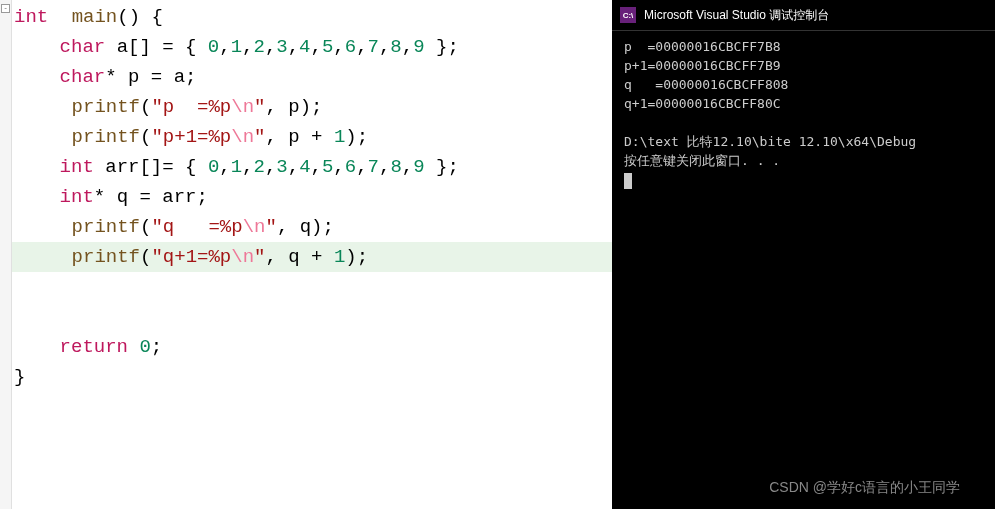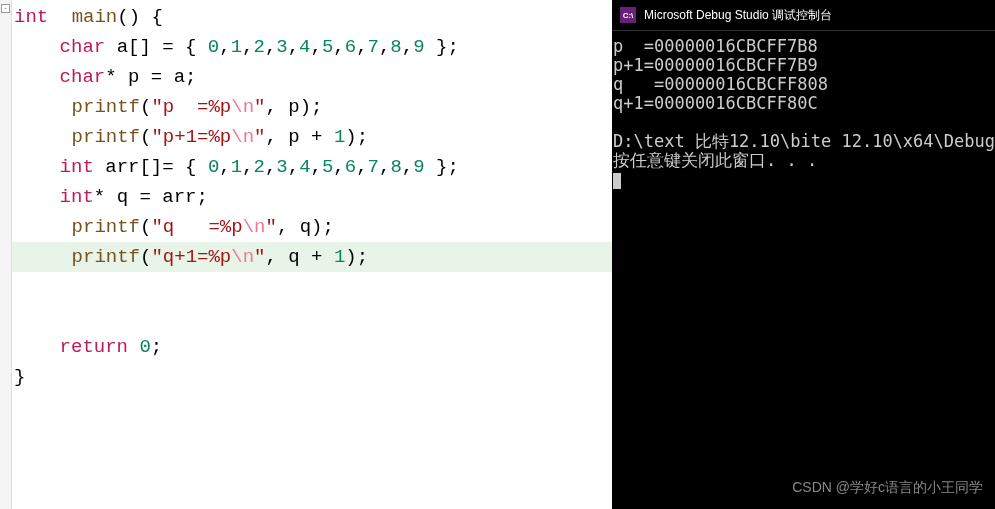--- a/index.html
+++ b/index.html
@@ -92,37 +92,37 @@
       margin-right: 8px;
       display: flex;
       align-items: center;
       justify-content: center;
       color: #fff;
       font-size: 8px;
       font-weight: bold;
     }
     .console-content {
       flex: 1;
-      padding: 6px 1px;
+      padding: 6px 12px;
       color: #cccccc;
       font-family: 'NSimSun', Consolas, monospace;
-      font-size: 17px;
+      font-size: 13px;
       line-height: 19px;
       white-space: pre;
     }
     .cursor-block {
       display: inline-block;
       width: 8px;
       height: 16px;
       background: #cccccc;
       vertical-align: bottom;
     }
     .watermark {
       position: absolute;
-      right: 12px;
+      right: 35px;
       bottom: 12px;
       color: #888888;
       font-family: 'Microsoft YaHei', sans-serif;
       font-size: 14px;
       z-index: 10;
     }
   </style>
 </head>
 <body>
 
@@ -130,21 +130,21 @@
   <div class="gutter">
     <div class="fold-icon">-</div>
   </div>
   <div class="highlight-line" id="hl-line" style="top: 242px;"></div>
   <div class="code-area" id="code-area"><div class="code-line"><span class="kw">int</span><span class="punct"> </span><span class="fn">main</span><span class="punct">() {</span></div><div class="code-line">    <span class="kw">char</span><span class="punct"> </span><span class="id">a</span><span class="punct">[] = { </span><span class="num">0</span><span class="punct">,</span><span class="num">1</span><span class="punct">,</span><span class="num">2</span><span class="punct">,</span><span class="num">3</span><span class="punct">,</span><span class="num">4</span><span class="punct">,</span><span class="num">5</span><span class="punct">,</span><span class="num">6</span><span class="punct">,</span><span class="num">7</span><span class="punct">,</span><span class="num">8</span><span class="punct">,</span><span class="num">9</span><span class="punct"> };</span></div><div class="code-line">    <span class="kw">char</span><span class="punct">* </span><span class="id">p</span><span class="punct"> = </span><span class="id">a</span><span class="punct">;</span></div><div class="code-line">    <span class="fn">printf</span><span class="punct">(</span><span class="str">"p  =%p</span><span class="esc">\n</span><span class="str">"</span><span class="punct">, </span><span class="id">p</span><span class="punct">);</span></div><div class="code-line">    <span class="fn">printf</span><span class="punct">(</span><span class="str">"p+1=%p</span><span class="esc">\n</span><span class="str">"</span><span class="punct">, </span><span class="id">p</span><span class="punct"> + </span><span class="num">1</span><span class="punct">);</span></div><div class="code-line">    <span class="kw">int</span><span class="punct"> </span><span class="id">arr</span><span class="punct">[]= { </span><span class="num">0</span><span class="punct">,</span><span class="num">1</span><span class="punct">,</span><span class="num">2</span><span class="punct">,</span><span class="num">3</span><span class="punct">,</span><span class="num">4</span><span class="punct">,</span><span class="num">5</span><span class="punct">,</span><span class="num">6</span><span class="punct">,</span><span class="num">7</span><span class="punct">,</span><span class="num">8</span><span class="punct">,</span><span class="num">9</span><span class="punct"> };</span></div><div class="code-line">    <span class="kw">int</span><span class="punct">* </span><span class="id">q</span><span class="punct"> = </span><span class="id">arr</span><span class="punct">;</span></div><div class="code-line">    <span class="fn">printf</span><span class="punct">(</span><span class="str">"q   =%p</span><span class="esc">\n</span><span class="str">"</span><span class="punct">, </span><span class="id">q</span><span class="punct">);</span></div><div class="code-line">    <span class="fn">printf</span><span class="punct">(</span><span class="str">"q+1=%p</span><span class="esc">\n</span><span class="str">"</span><span class="punct">, </span><span class="id">q</span><span class="punct"> + </span><span class="num">1</span><span class="punct">);</span></div><div class="code-line">&nbsp;</div><div class="code-line">&nbsp;</div><div class="code-line">    <span class="kw">return</span><span class="punct"> </span><span class="num">0</span><span class="punct">;</span></div><div class="code-line"><span class="punct">}</span></div></div>
 </div>
 
 <div class="console-pane">
   <div class="title-bar">
     <div class="title-icon">C:\</div>
-    <span>Microsoft Debug Studio 调试控制台</span>
+    <span>Microsoft Visual Studio 调试控制台</span>
   </div>
   <div class="console-content" id="console-out">p  =00000016CBCFF7B8
 p+1=00000016CBCFF7B9
 q   =00000016CBCFF808
 q+1=00000016CBCFF80C
 
 D:\text 比特12.10\bite 12.10\x64\Debug
 按任意键关闭此窗口. . .
 <span class="cursor-block"></span></div>
 </div>

